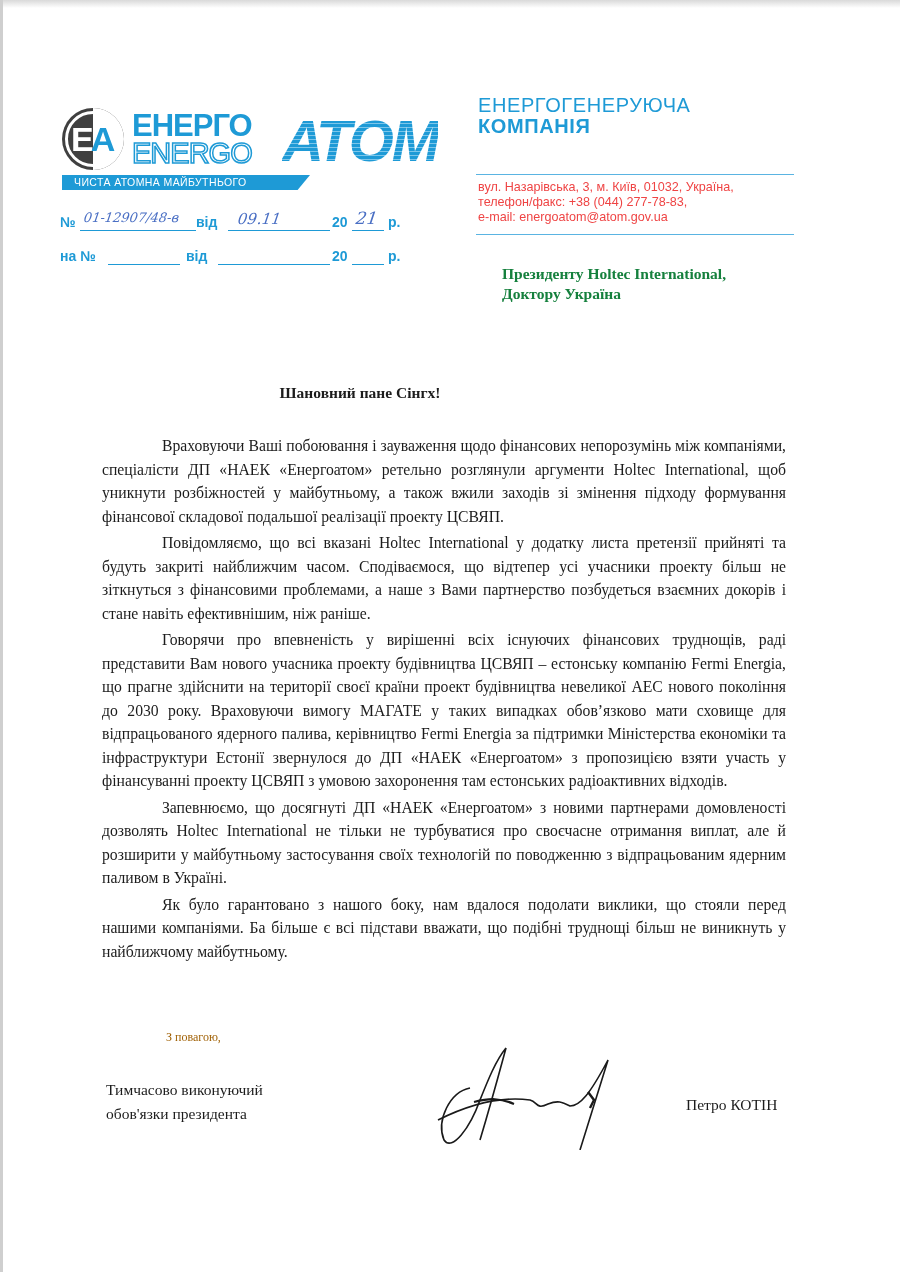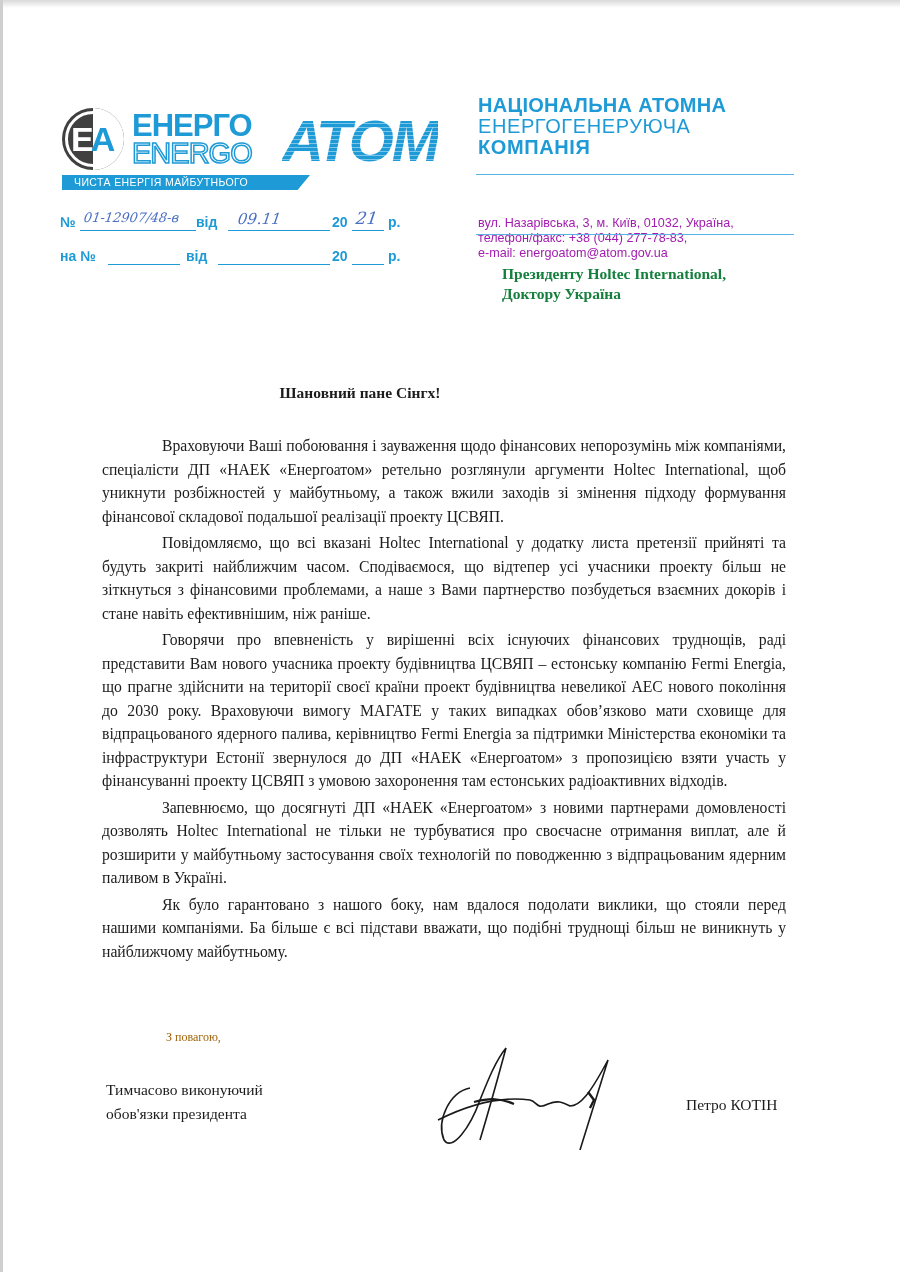--- a/index.html
+++ b/index.html
@@ -38,21 +38,21 @@
     font-size: 10.5px; color: #fff; letter-spacing: 0.4px; line-height: 13px; }
 
   
   .company { position: absolute; left: 478px; top: 95px; font-family: "Liberation Sans", sans-serif;
     color: #1e9ad6; }
   .company .l1 { font-weight: bold; font-size: 20px; line-height: 21px; letter-spacing: 0.3px; }
   .company .l2 { font-size: 20px; line-height: 21px; letter-spacing: 0.6px; }
   .company .l3 { font-weight: bold; font-size: 20px; line-height: 21px; letter-spacing: 0.6px; }
   .rule { position: absolute; height: 1px; background: #5ab4e2; }
   .contacts { position: absolute; left: 478px; top: 180px; font-family: "Liberation Sans", sans-serif;
-    font-size: 12.6px; line-height: 15px; color: #a21caf; margin-top: 36px; }
+    font-size: 12.6px; line-height: 15px; color: #ef4444; }
 
   
   .ref { position: absolute; font-family: "Liberation Sans", sans-serif; font-size: 14px; color: #1e9ad6; font-weight: bold; }
   .ref-line { position: absolute; height: 1px; background: #1e9ad6; }
   .hand { position: absolute; font-family: "DejaVu Serif", serif; font-style: italic; color: #4a6fc4;
     font-size: 14px; transform: skewX(-8deg); }
 
   
   .addressee { position: absolute; left: 502px; top: 264px; font-weight: bold; font-size: 15.5px; line-height: 20px; color: #15803d; }
 
@@ -79,25 +79,24 @@
   <div class="logo-circle">
     <div class="half"></div>
     <div class="ring"></div>
     <div class="ea"><span>Е</span><span class="a">А</span></div>
   </div>
   <div class="brand-top">ЕНЕРГО</div>
   <div class="brand-bot">ENERGO</div>
   <div class="brand-atom">АТОМ</div>
 </div>
 <div class="tagline-bar">
-  <span>ЧИСТА ЕНЕРГІЯ МАЙБУТНЬОГО</span>
+  <span>ЧИСТА АТОМНА МАЙБУТНЬОГО</span>
 </div>
 
 <div class="company">
-  <div class="l1">НАЦІОНАЛЬНА АТОМНА</div>
   <div class="l2">ЕНЕРГОГЕНЕРУЮЧА</div>
   <div class="l3">КОМПАНІЯ</div>
 </div>
 <div class="rule" style="left:476px; top:174px; width:318px;"></div>
 <div class="contacts">
   <div>вул. Назарівська, 3, м. Київ, 01032, Україна,</div>
   <div>телефон/факс: +38 (044) 277-78-83,</div>
   <div>e-mail: energoatom@atom.gov.ua</div>
 </div>
 <div class="rule" style="left:476px; top:234px; width:318px;"></div>

